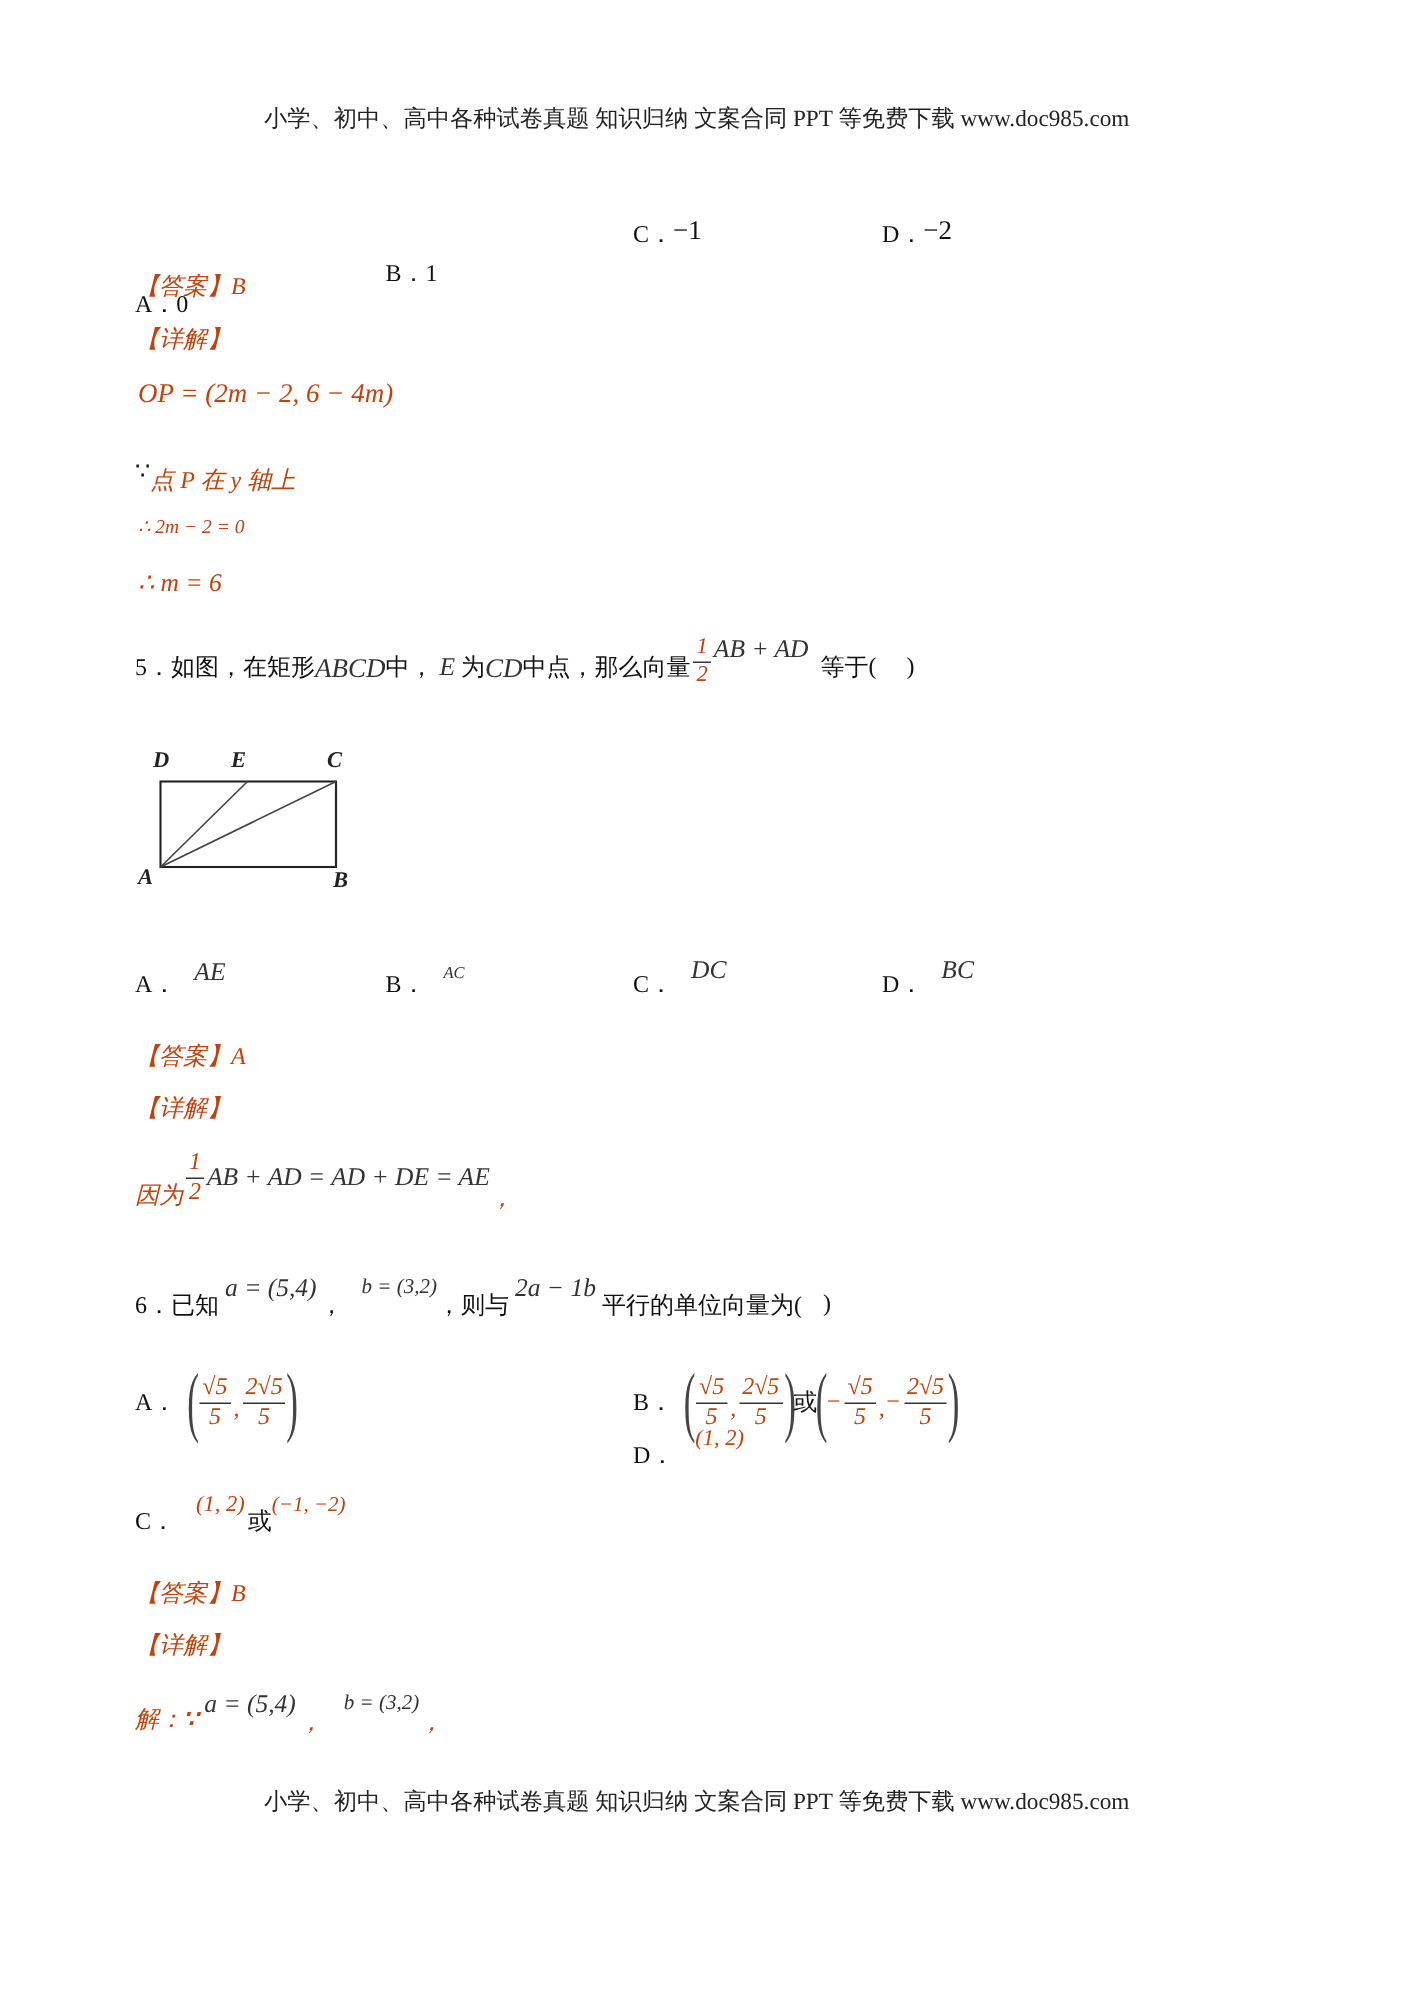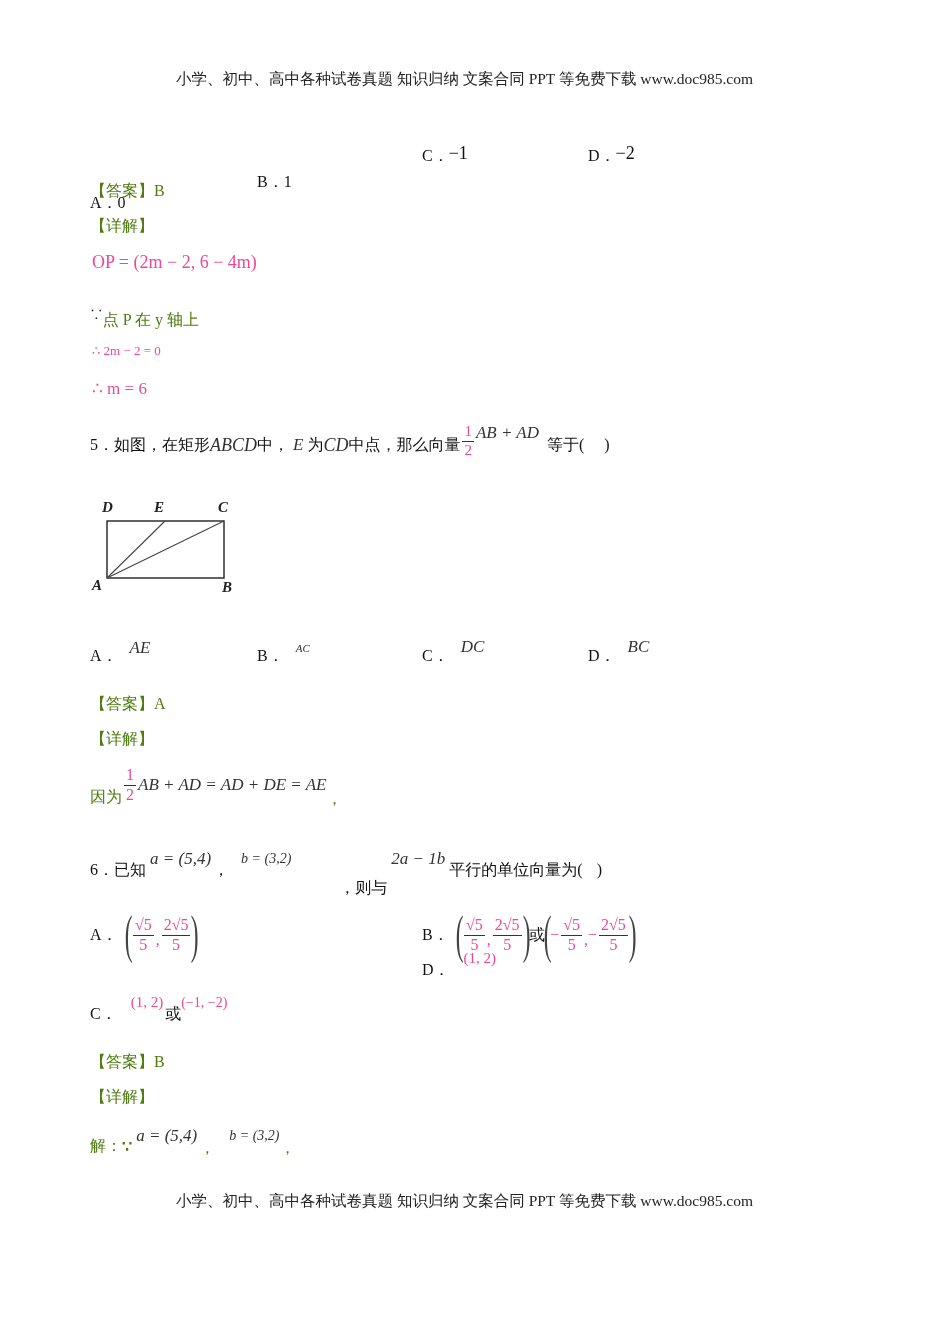--- a/index.html
+++ b/index.html
@@ -4,23 +4,23 @@
 <style>
   html, body { margin: 0; padding: 0; background: #ffffff; }
   body {
     width: 950px; height: 1344px; position: relative; overflow: hidden;
     font-family: "Liberation Serif", "DejaVu Serif", serif;
     color: #111111;
   }
   .abs { position: absolute; white-space: nowrap; }
   .hdr { font-size: 15.5px; color: #222; left: 176px; }
   .txt { font-size: 16px; }
-  .red { color: #4d7c0f; }
+  .red { color: #c2410c; font-style: italic; }
   .it { font-style: italic; color: #333; }
-  .mgray { color: #ec4899; }
+  .mgray { color: #c2410c; font-style: italic; }
   .sm { font-size: 14px; }
   .frac { display: inline-flex; flex-direction: column; align-items: center; vertical-align: middle; line-height: 1.05; margin: 0 2px; }
   .frac .num { padding: 0 2px 1px 2px; border-bottom: 1px solid #333; }
   .frac .den { padding-top: 1px; }
   .bigp { display: inline-block; font-size: 52px; line-height: 52px; vertical-align: middle; transform: scaleX(0.45); color: #444; font-weight: 100; margin: 0 -6px; }
   .mrow { display: flex; align-items: center; }
 </style>
 </head>
 <body>
 
@@ -93,21 +93,21 @@
 </div>
 
 <div class="abs txt" style="top:845px; left:90px; height:40px;">
   <div class="mrow" style="height:40px;">
     <span style="position:relative; top:5px;"></span>
     <span style="position:relative; top:5px;">6．</span>
     <span style="position:relative; top:5px;">已知</span>
     <span class="it" style="font-size:17px; position:relative; top:-6px; margin-left:4px;">a = (5,4)</span>
     <span style="position:relative; top:5px; margin:0 12px 0 2px;">，</span>
     <span class="it sm" style="position:relative; top:-6px;">b = (3,2)</span>
-    <span style="position:relative; top:23px;margin-left:48px;">，则与</span>
+    <span style="position:relative; top:5px;">，则与</span>
     <span class="it" style="font-size:17px; position:relative; top:-6px; margin:0 4px;">2a − 1b</span>
     <span style="position:relative; top:5px;">平行的单位向量为(</span>
     <span style="position:relative; top:5px; margin-left:14px;">)</span>
   </div>
 </div>
 
 <div class="abs txt" style="top:905px; left:90px; height:60px;">
   <div class="mrow" style="height:60px;">
     <span style="margin-right:8px;">A．</span>
     <span class="bigp">(</span>

